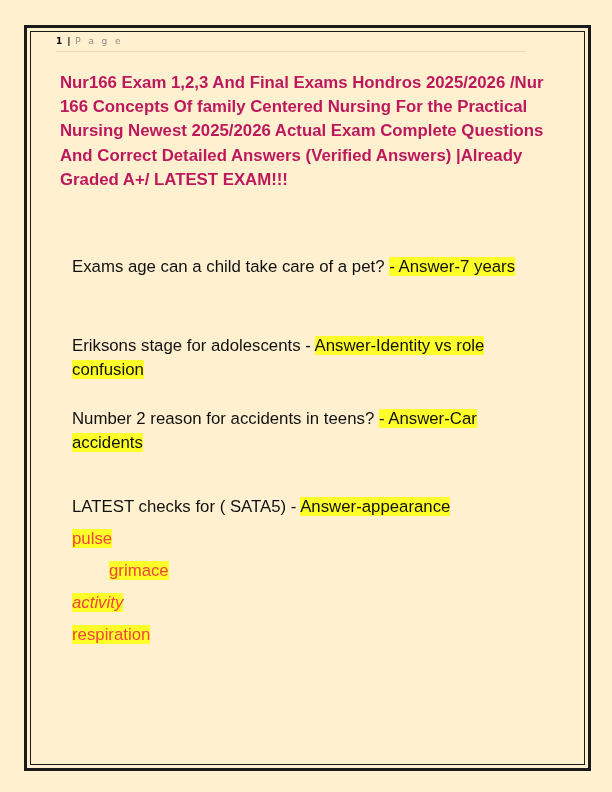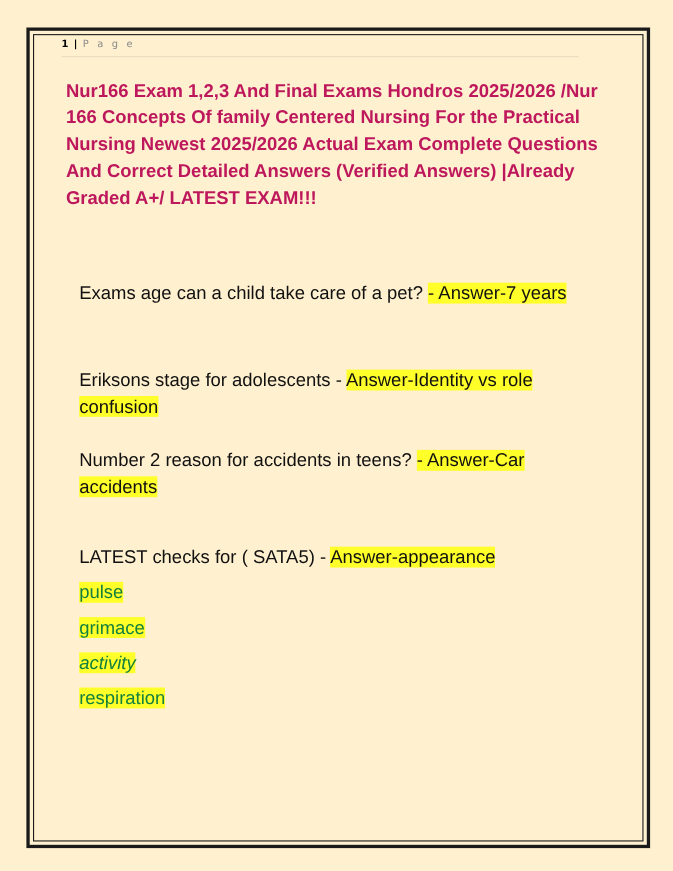--- a/index.html
+++ b/index.html
@@ -22,21 +22,21 @@
   }
   .header .num { font-weight:bold; }
   .header .bar { font-weight:bold; margin:0 2px; }
   .header .pg { color:#8c8c8c; letter-spacing:2.4px; }
   .title {
     position:absolute; left:60px; top:71px; width:492px;
     text-align:left; color:#be185d; font-weight:bold; font-size:16.8px; line-height:24.2px;
   }
   .qa { position:absolute; left:72px; width:480px; font-size:16.8px; line-height:24px; color:#111; }
   .hl { background:#ffff2a; }
-  .item { position:absolute; left:72px; font-size:16.8px; line-height:22px; color:#15803d; }
+  .item { position:absolute; left:72px; font-size:16.8px; line-height:22px; color:#ef4444; }
 </style>
 </head>
 <body>
 
 <div class="frame-outer"></div>
 <div class="frame-inner"></div>
 
 <div class="header">
   <span class="num">1</span>
   <span class="bar">|</span>
@@ -55,15 +55,15 @@
 
 <div class="qa" style="top:407px; width:450px;">
   <span>Number 2 reason for accidents in teens? </span><span class="hl">- Answer-Car accidents</span>
 </div>
 
 <div class="qa" style="top:495px;">
   <span>LATEST checks for ( SATA5) - </span><span class="hl">Answer-appearance</span>
 </div>
 
 <div class="item" style="top:528px;"><span class="hl">pulse</span></div>
-<div class="item" style="top:560px;"><span class="hl">grimace</span></div>
+<div class="item" style="top:560px;margin-left:37px;"><span class="hl">grimace</span></div>
 <div class="item" style="top:592px;font-style:italic;"><span class="hl">activity</span></div>
 <div class="item" style="top:624px;"><span class="hl">respiration</span></div>
 
 </body></html>

